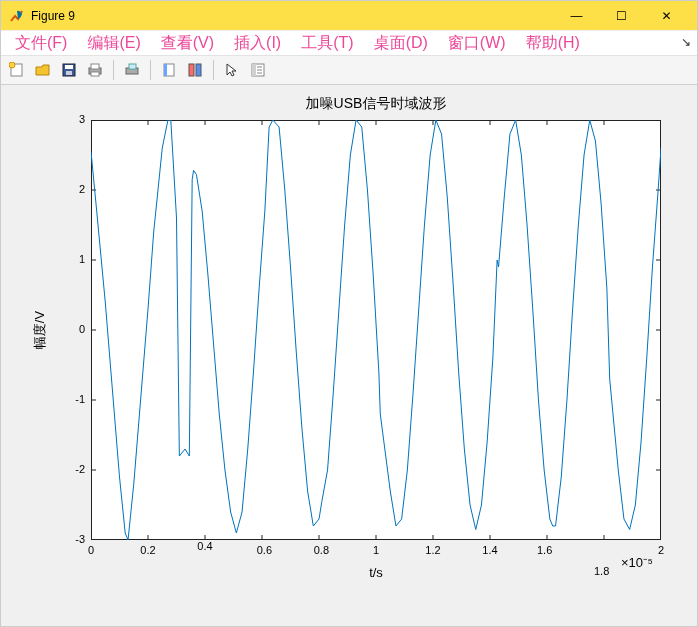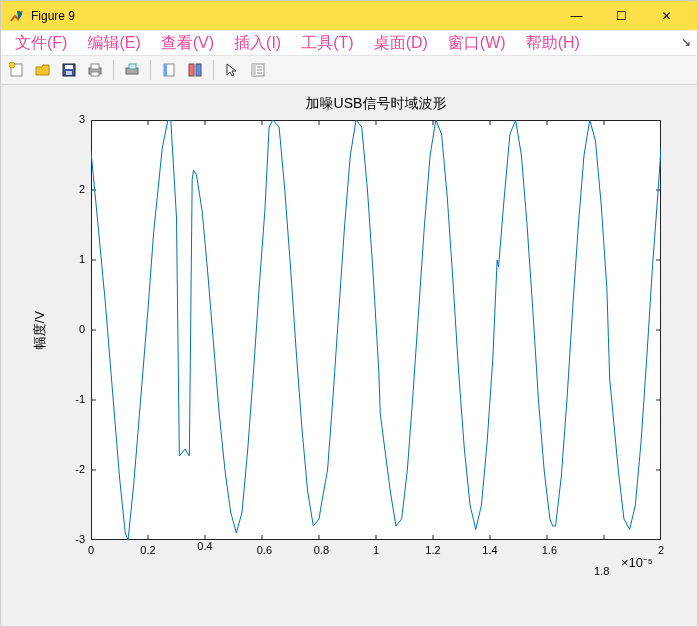--- a/index.html
+++ b/index.html
@@ -292,18 +292,19 @@
     </div>
   <div id="xticks">
       <div class="xtick" style="left: 80px; top: 459px; width: 20px; text-align: center;">0</div>
       <div class="xtick" style="left: 137px; top: 459px; width: 20px; text-align: center;">0.2</div>
       <div class="xtick" style="left: 194px; top: 455px; width: 20px; text-align: center;">0.4</div>
       <div class="xtick" style="left: 251px; top: 459px; width: 20px; text-align: right;">0.6</div>
       <div class="xtick" style="left: 308px; top: 459px; width: 20px; text-align: right;">0.8</div>
       <div class="xtick" style="left: 365px; top: 459px; width: 20px; text-align: center;">1</div>
       <div class="xtick" style="left: 422px; top: 459px; width: 20px; text-align: center;">1.2</div>
       <div class="xtick" style="left: 479px; top: 459px; width: 20px; text-align: center;">1.4</div>
-      <div class="xtick" style="left: 536px; top: 459px; width: 20px; text-align: right;">1.6</div>
+      <div class="xtick" style="left: 536px; top: 459px; width: 20px; text-align: left;">1.6</div>
       <div class="xtick" style="left: 593px; top: 480px; width: 20px; text-align: left;">1.8</div>
       <div class="xtick" style="left: 650px; top: 459px; width: 20px; text-align: center;">2</div>
     </div>
+  <div class="xlabel">t/s</div>
   <div class="exp-label">×10⁻⁵</div>
 </div>
 
 </body></html>

